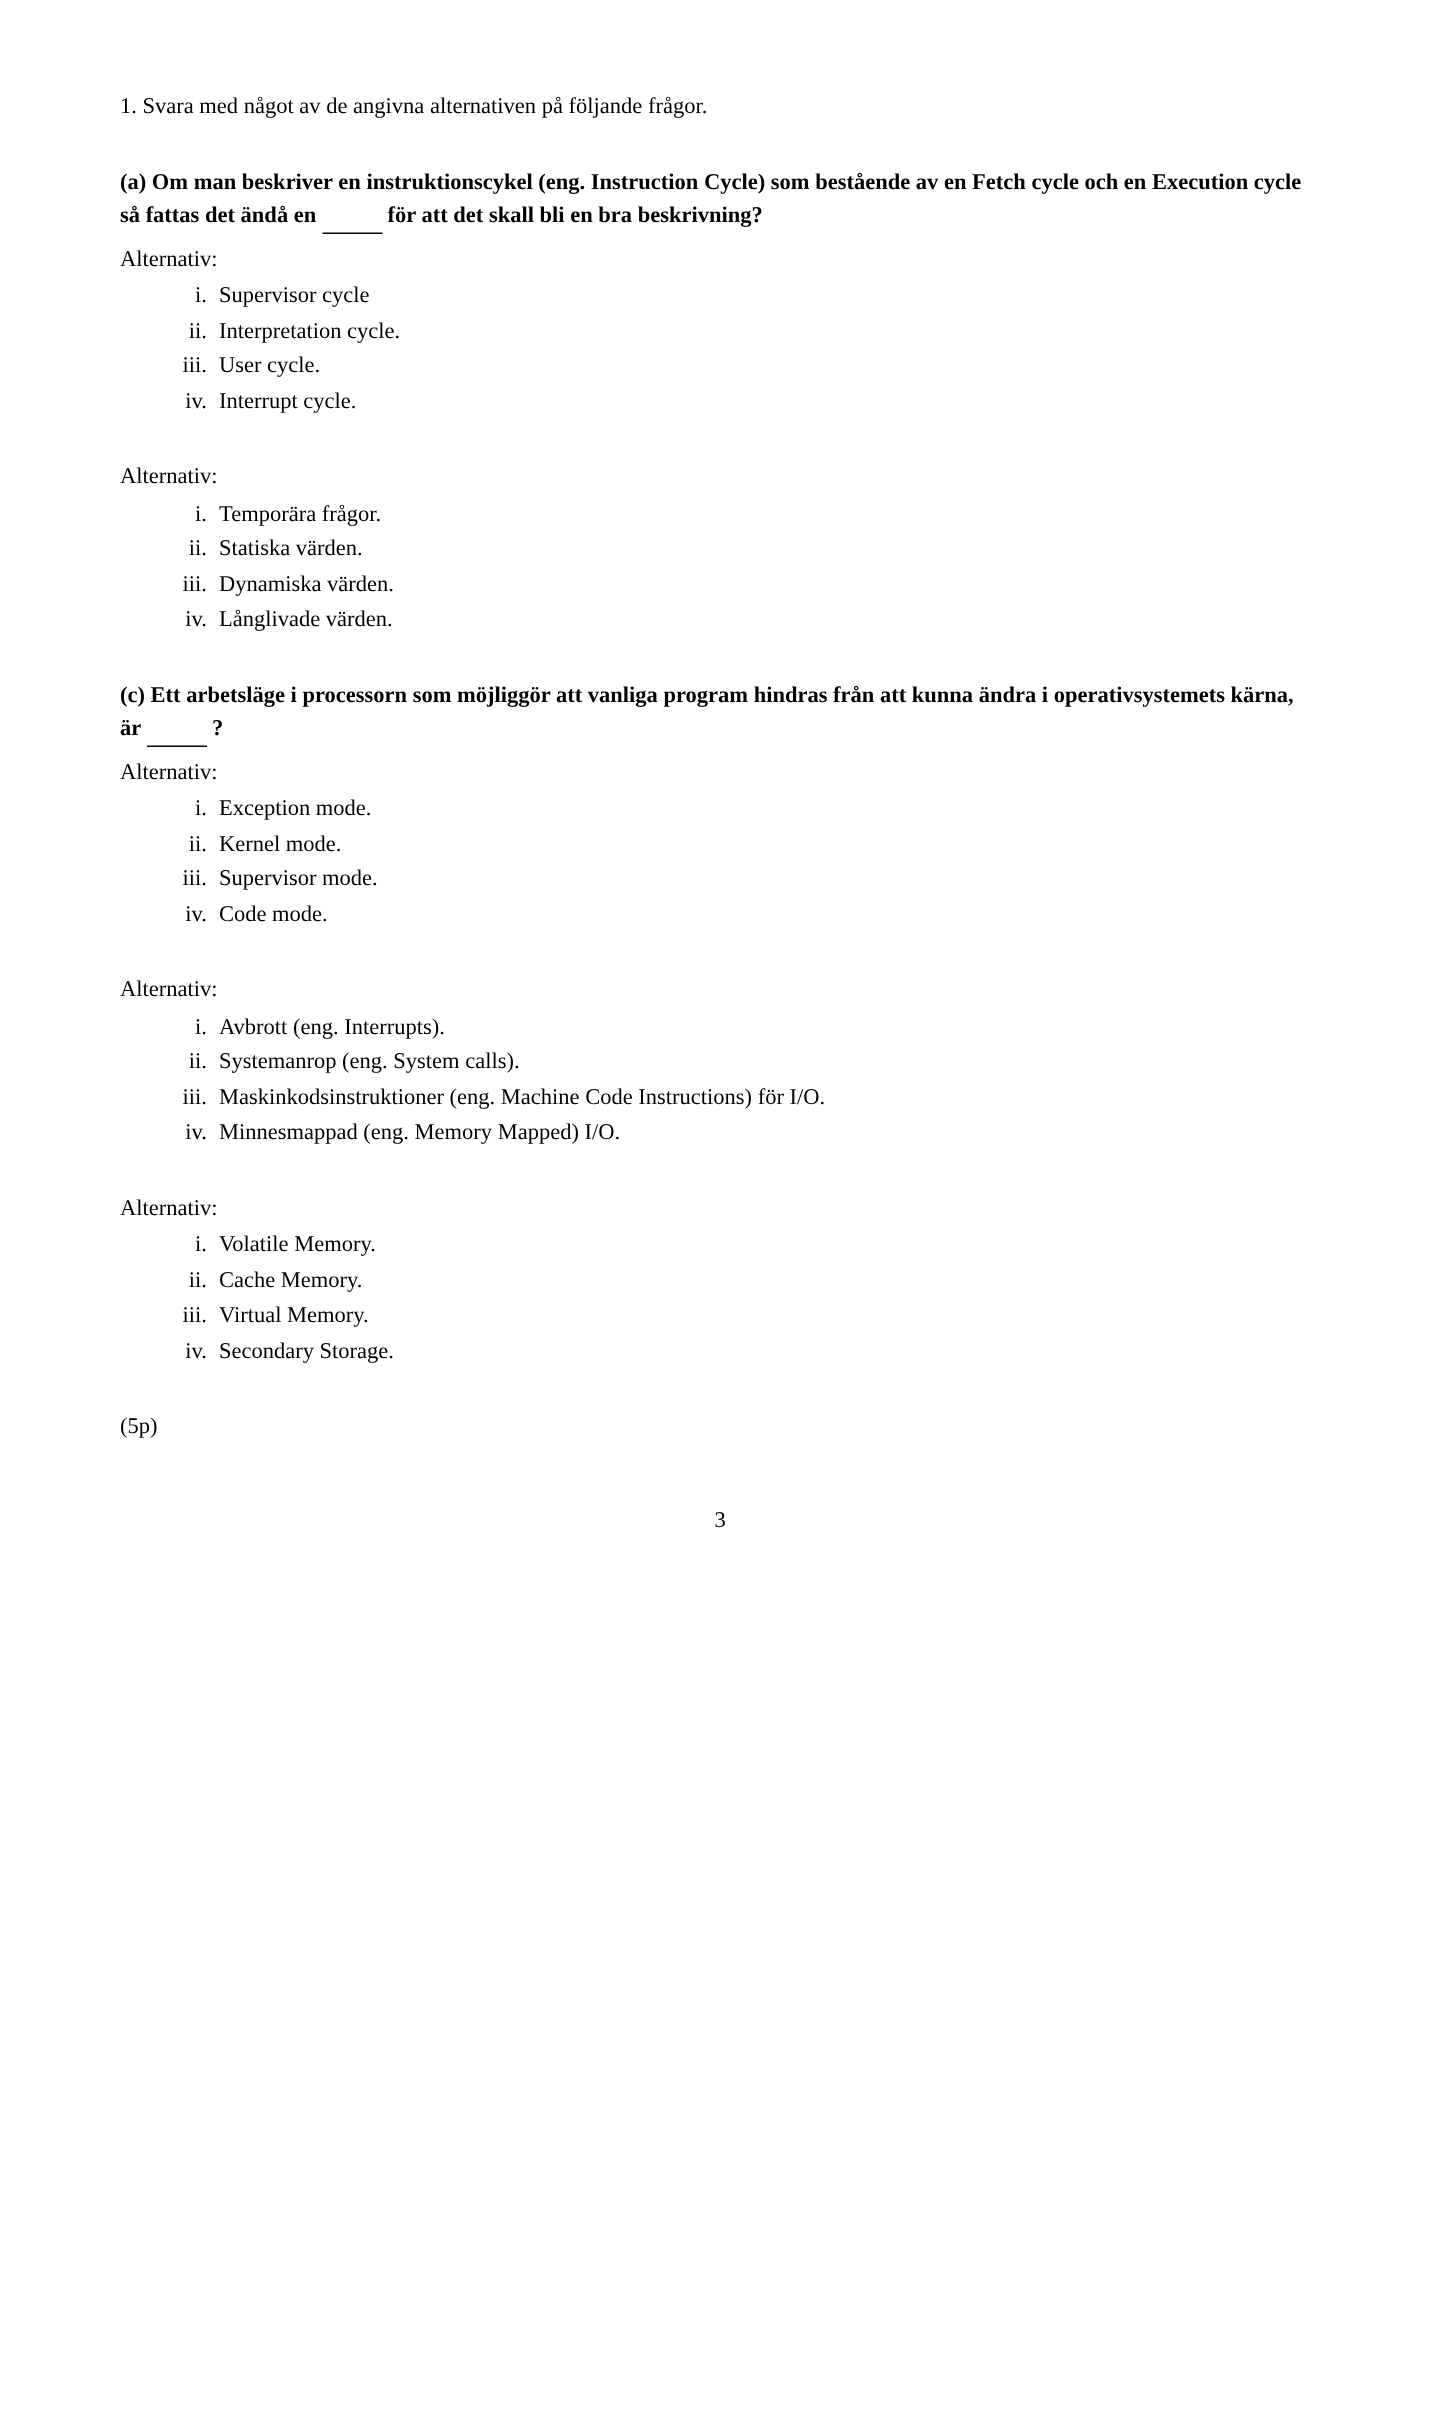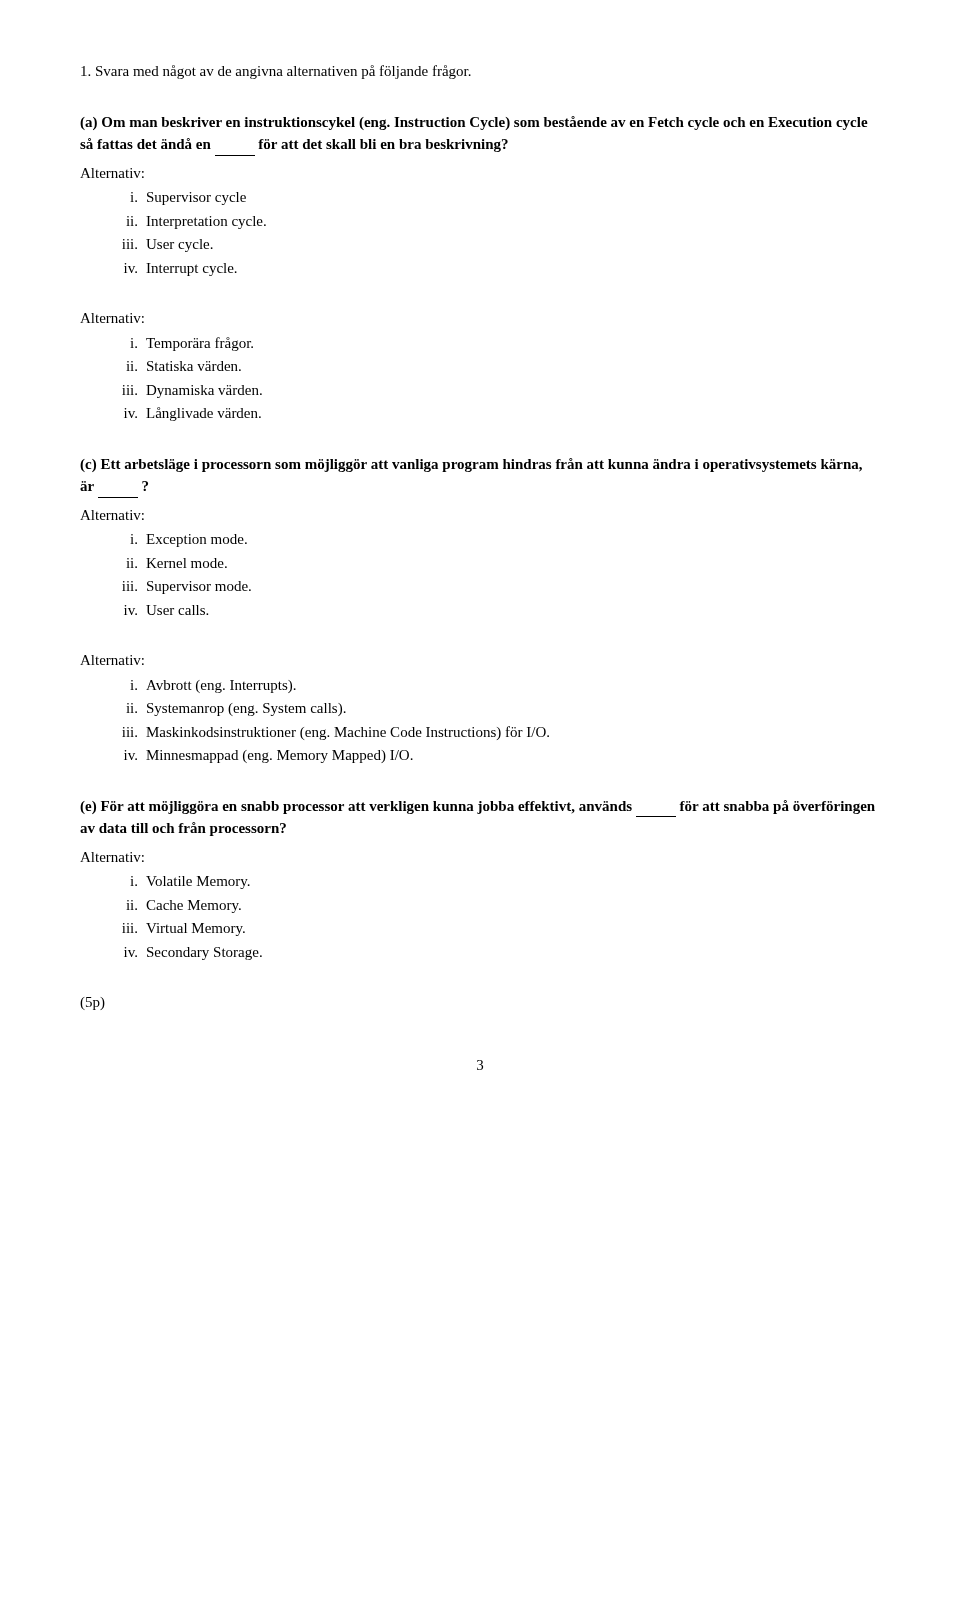--- a/index.html
+++ b/index.html
@@ -139,21 +139,21 @@
     <li>
       <span class="alt-numeral">ii.</span>
       <span>Kernel mode.</span>
     </li>
     <li>
       <span class="alt-numeral">iii.</span>
       <span>Supervisor mode.</span>
     </li>
     <li>
       <span class="alt-numeral">iv.</span>
-      <span>User calls.</span>
+      <span>Code mode.</span>
     </li>
   </ul>
 </div>
 
 <div class="question-block">
   <div class="alternativ-label">
     <span>Alternativ:</span>
   </div>
   <ul class="alternatives-list">
     <li>
@@ -169,23 +169,20 @@
       <span>Maskinkodsinstruktioner (eng. Machine Code Instructions) för I/O.</span>
     </li>
     <li>
       <span class="alt-numeral">iv.</span>
       <span>Minnesmappad (eng. Memory Mapped) I/O.</span>
     </li>
   </ul>
 </div>
 
 <div class="question-block">
-  <div class="question-text">
-    <span>(e) För att möjliggöra en snabb processor att verkligen kunna jobba effektivt, används <span class="blank"></span> för att snabba på överföringen av data till och från processorn?</span>
-  </div>
   <div class="alternativ-label">
     <span>Alternativ:</span>
   </div>
   <ul class="alternatives-list">
     <li>
       <span class="alt-numeral">i.</span>
       <span>Volatile Memory.</span>
     </li>
     <li>
       <span class="alt-numeral">ii.</span>

